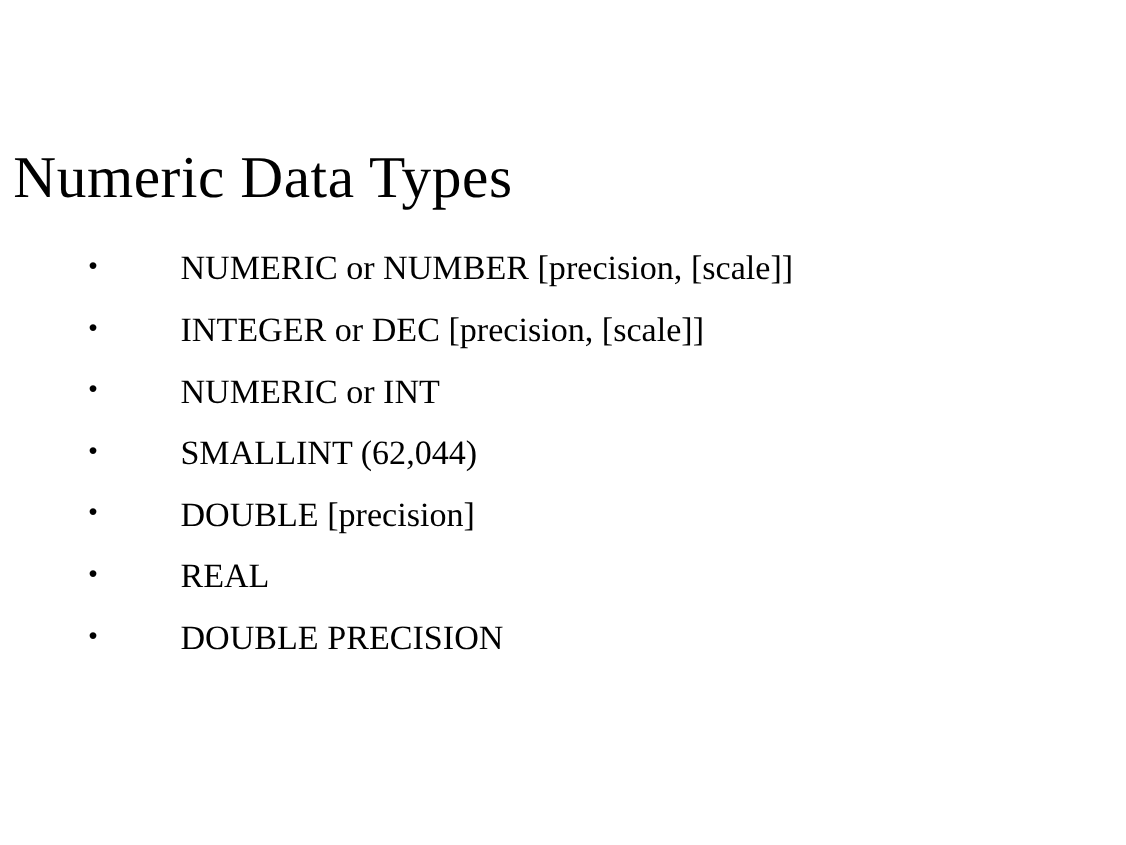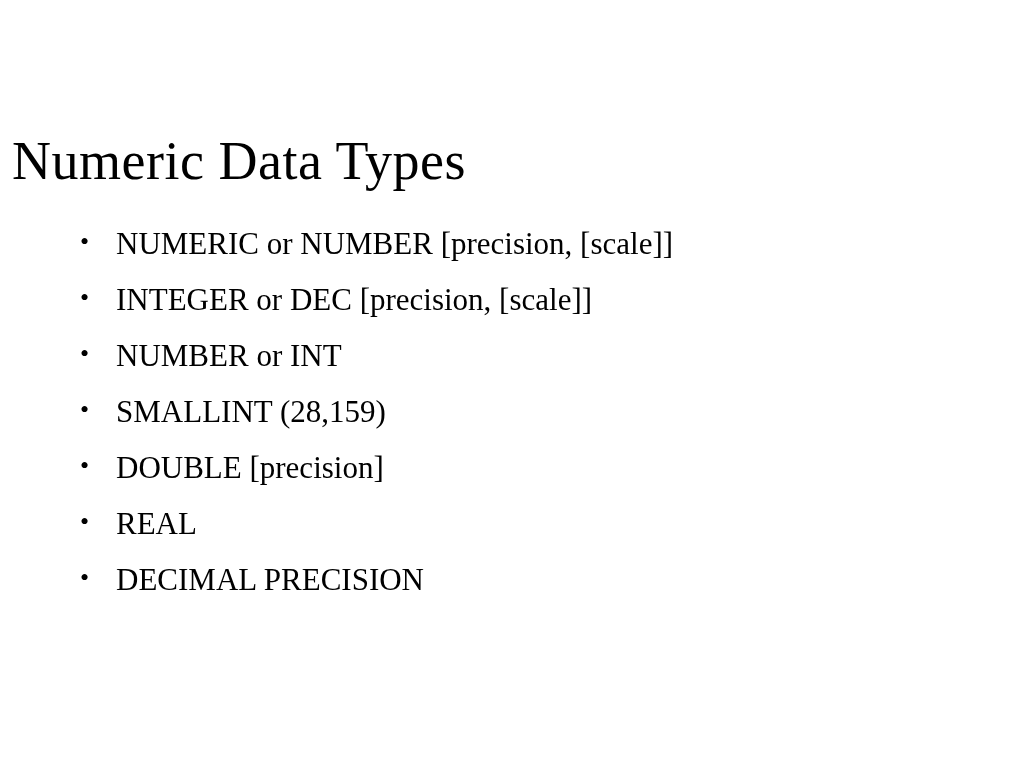--- a/index.html
+++ b/index.html
@@ -48,53 +48,54 @@
     white-space: nowrap;
   }
   .bullet-marker {
     width: 36px;
     flex: 0 0 36px;
     font-size: 26px;
     line-height: 1.1;
   }
   .bullet-text {
     flex: 1 1 auto;
+    margin-left: 48px;
   }
 </style>
 </head>
 <body>
 
 <div class="slide">
 
   <h1 class="slide-title">Numeric Data Types</h1>
 
   <ul class="bullet-list">
     <li class="bullet-item">
       <span class="bullet-marker">•</span>
       <span class="bullet-text">NUMERIC or NUMBER [precision, [scale]]</span>
     </li>
     <li class="bullet-item">
       <span class="bullet-marker">•</span>
       <span class="bullet-text">INTEGER or DEC [precision, [scale]]</span>
     </li>
     <li class="bullet-item">
       <span class="bullet-marker">•</span>
-      <span class="bullet-text">NUMBER or INT</span>
+      <span class="bullet-text">NUMERIC or INT</span>
     </li>
     <li class="bullet-item">
       <span class="bullet-marker">•</span>
-      <span class="bullet-text">SMALLINT (28,159)</span>
+      <span class="bullet-text">SMALLINT (62,044)</span>
     </li>
     <li class="bullet-item">
       <span class="bullet-marker">•</span>
       <span class="bullet-text">DOUBLE [precision]</span>
     </li>
     <li class="bullet-item">
       <span class="bullet-marker">•</span>
       <span class="bullet-text">REAL</span>
     </li>
     <li class="bullet-item">
       <span class="bullet-marker">•</span>
-      <span class="bullet-text">DECIMAL PRECISION</span>
+      <span class="bullet-text">DOUBLE PRECISION</span>
     </li>
   </ul>
 
 </div>
 
 </body></html>

